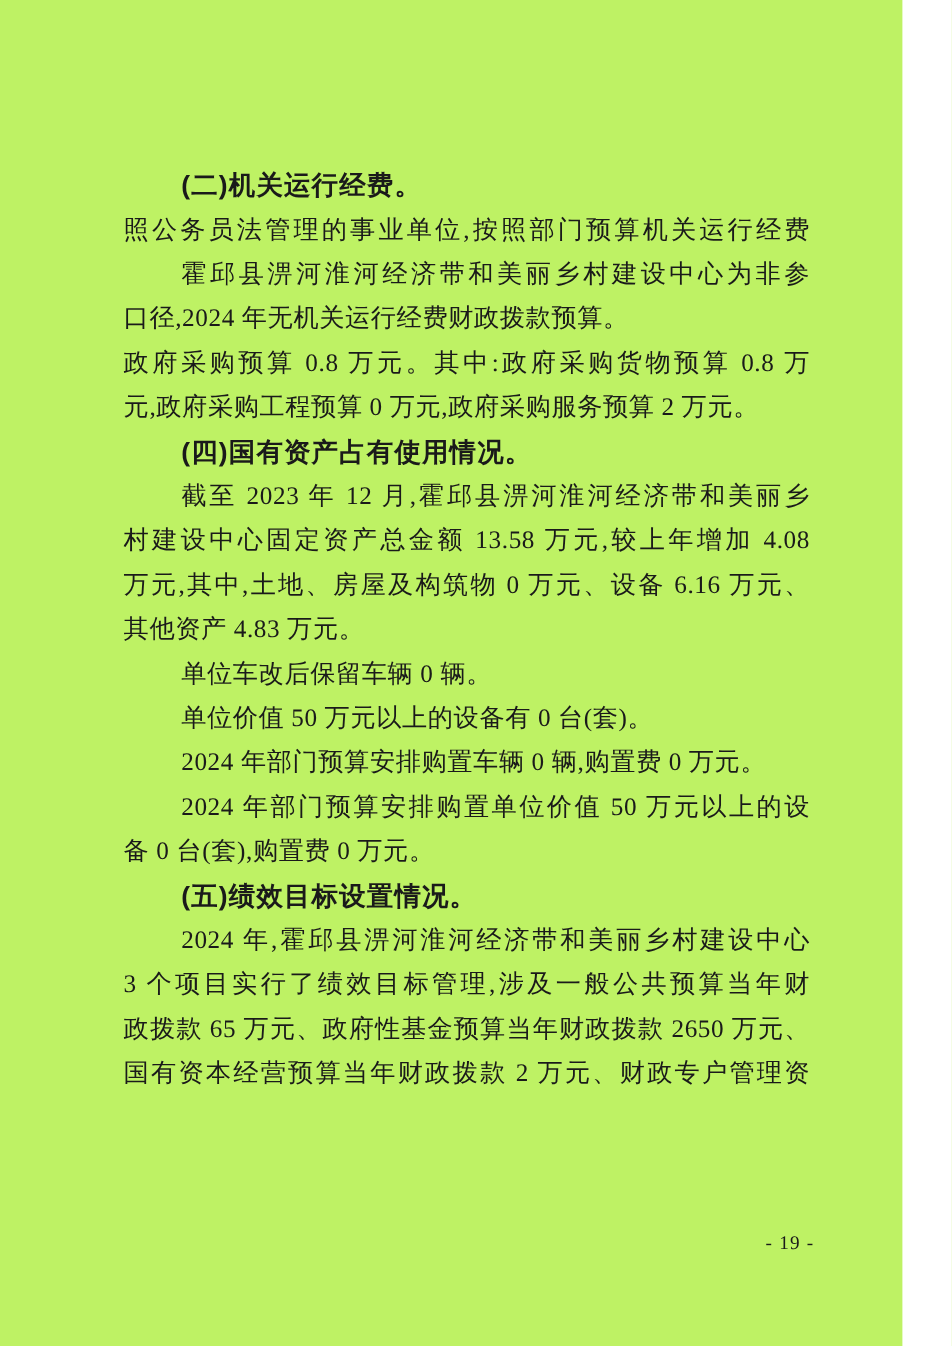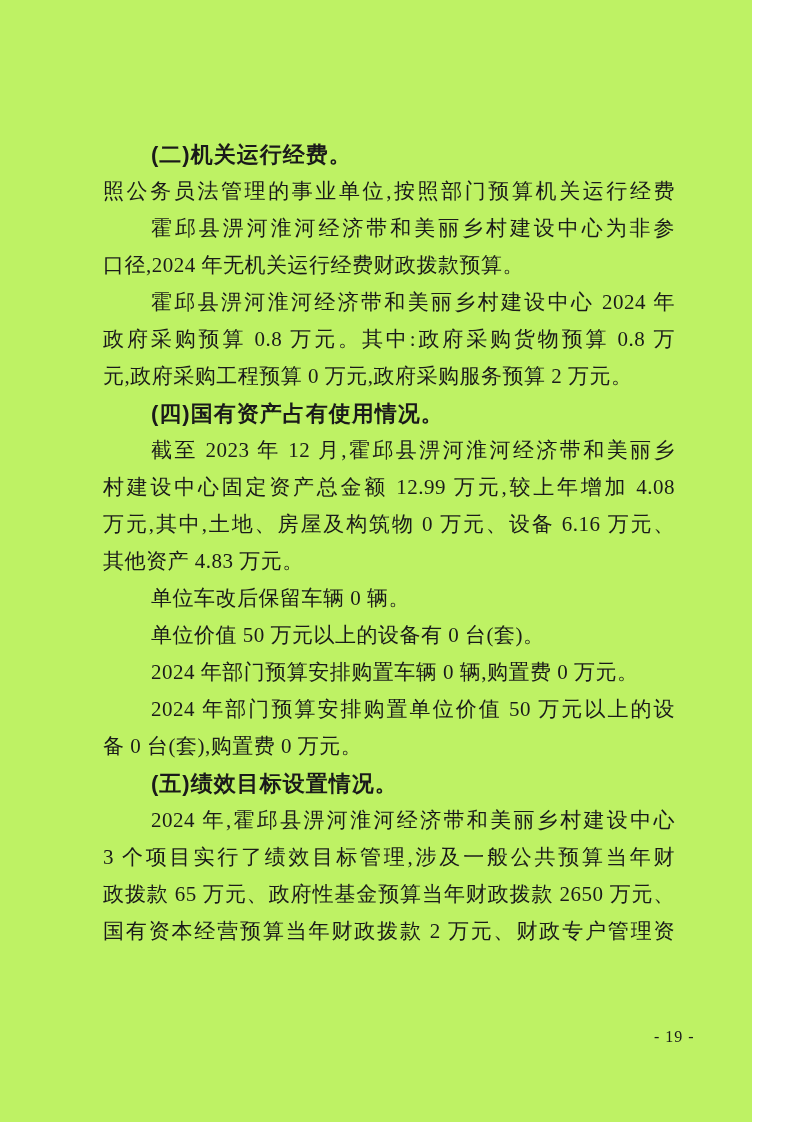--- a/index.html
+++ b/index.html
@@ -38,45 +38,44 @@
     padding-left: 48px;
   }
   .line.heading {
     font-weight: bold;
     font-family: "Liberation Sans", "DejaVu Sans", sans-serif;
     font-size: 22px;
     letter-spacing: 1px;
   }
   .footer {
     position: absolute;
-    left: 654px;
+    left: 638px;
     top: 1028px;
     font-size: 16px;
     letter-spacing: 1px;
     font-family: "Liberation Serif", "DejaVu Serif", serif;
     color: #1a1a1a;
   }
 </style>
 </head>
 <body>
 
 <div class="page">
   <div class="content">
     <div class="line heading indent">(二)机关运行经费。</div>
     <div class="line justify">照公务员法管理的事业单位,按照部门预算机关运行经费</div>
     <div class="line indent justify">霍邱县淠河淮河经济带和美丽乡村建设中心为非参</div>
     <div class="line">口径,2024 年无机关运行经费财政拨款预算。</div>
 
-    <div class="line indent justify">霍邱县淠河淮河经济带和美丽乡村建设中心 2024 年</div>
     <div class="line justify">政府采购预算 0.8 万元。其中:政府采购货物预算 0.8 万</div>
     <div class="line">元,政府采购工程预算 0 万元,政府采购服务预算 2 万元。</div>
 
     <div class="line heading indent">(四)国有资产占有使用情况。</div>
     <div class="line indent justify">截至 2023 年 12 月,霍邱县淠河淮河经济带和美丽乡</div>
-    <div class="line justify">村建设中心固定资产总金额 12.99 万元,较上年增加 4.08</div>
+    <div class="line justify">村建设中心固定资产总金额 13.58 万元,较上年增加 4.08</div>
     <div class="line justify">万元,其中,土地、房屋及构筑物 0 万元、设备 6.16 万元、</div>
     <div class="line">其他资产 4.83 万元。</div>
     <div class="line indent">单位车改后保留车辆 0 辆。</div>
     <div class="line indent">单位价值 50 万元以上的设备有 0 台(套)。</div>
     <div class="line indent">2024 年部门预算安排购置车辆 0 辆,购置费 0 万元。</div>
     <div class="line indent justify">2024 年部门预算安排购置单位价值 50 万元以上的设</div>
     <div class="line">备 0 台(套),购置费 0 万元。</div>
 
     <div class="line heading indent">(五)绩效目标设置情况。</div>
     <div class="line indent justify">2024 年,霍邱县淠河淮河经济带和美丽乡村建设中心</div>

